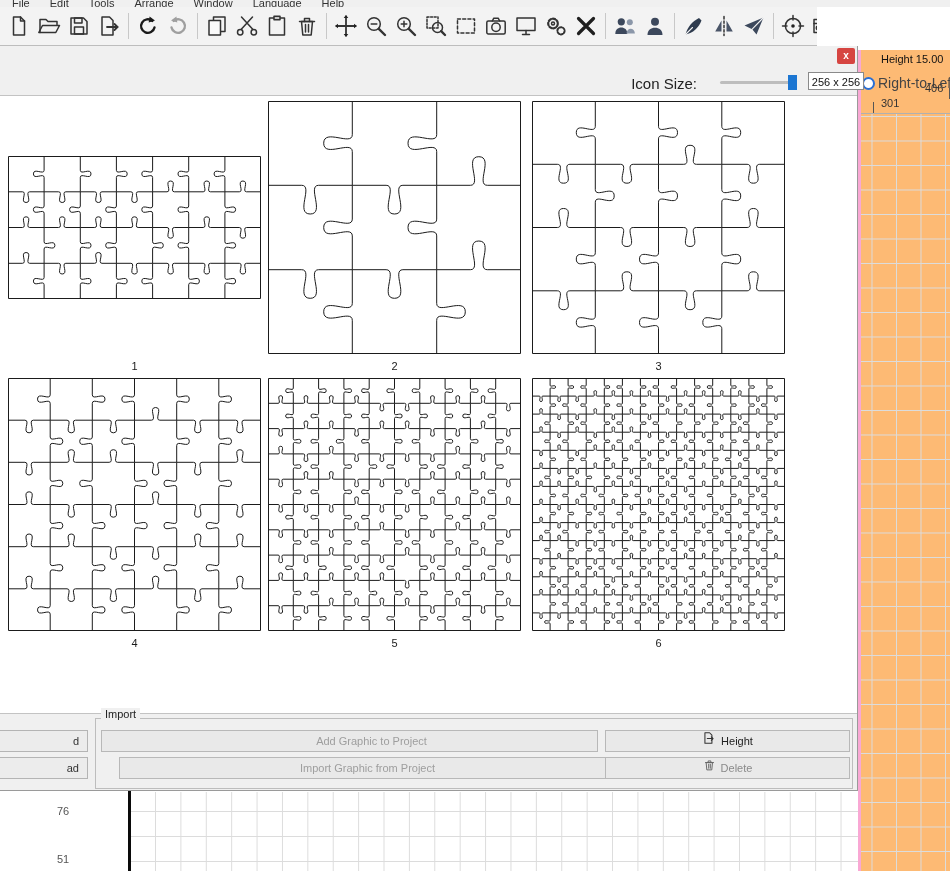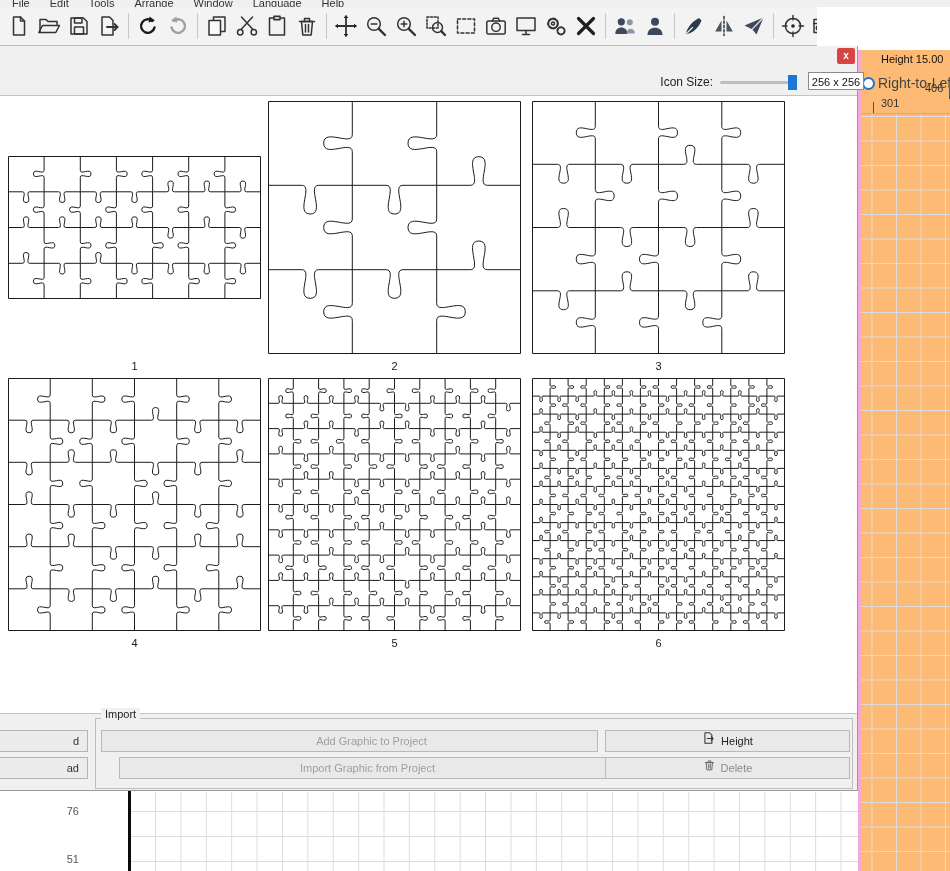--- a/index.html
+++ b/index.html
@@ -36,33 +36,33 @@
     background-image:linear-gradient(to right,#dcdcdc 1px,transparent 1px),linear-gradient(to bottom,#dcdcdc 1px,transparent 1px);
     background-size:24.5px 100%,100% 24.5px;background-position:10.5px 0,0 2px;
   }
   
   .grid-bottom{
     position:absolute;left:131px;top:792px;width:727px;height:79px;background:#fff;
     background-image:linear-gradient(to right,#dcdcdc 1px,transparent 1px),linear-gradient(to bottom,#dcdcdc 1px,transparent 1px);
     background-size:25.4px 100%,100% 25px;background-position:24px 0,0 19px;
   }
   .black-line{position:absolute;left:128px;top:791px;width:3px;height:80px;background:#0a0a0a;}
-  .vr-num{position:absolute;width:22px;text-align:right;font-size:11px;color:#555;}
+  .vr-num{position:absolute;width:22px;font-size:11px;color:#555;}
   .vr-76{left:57px;top:805px;}
   .vr-51{left:57px;top:853px;}
   
   .dialog{
     position:absolute;left:0;top:46px;width:858px;height:745px;background:#f0f0f0;
     border-right:1px solid #9a9a9a;border-bottom:1px solid #9a9a9a;box-sizing:border-box;
   }
   .close-btn{
     position:absolute;top:2px;right:2px;width:18px;height:16px;background:#d64541;border-radius:2px;
     color:#fff;font-size:10px;line-height:15px;text-align:center;font-weight:bold;
   }
-  .iconsize-label{position:absolute;top:29px;right:144px;font-size:12px;color:#222;}
+  .iconsize-label{position:absolute;top:29px;right:160px;font-size:15px;color:#222;}
   .slider{position:absolute;top:35px;left:720px;width:76px;height:3px;background:#bdbdbd;border-radius:2px;}
   .slider-handle{position:absolute;right:-1px;top:-6px;width:9px;height:15px;background:#1c76d2;}
   .size-box{
     position:absolute;top:26px;left:808px;width:56px;height:18px;background:#fff;border:1px solid #8a8a8a;
     font-size:11px;line-height:18px;text-align:center;color:#111;box-sizing:border-box;
   }
   .gallery{
     position:absolute;left:0;top:49px;width:857px;height:619px;background:#fff;
     border-top:1px solid #c3c3c3;border-bottom:1px solid #c3c3c3;box-sizing:border-box;overflow:hidden;
   }

